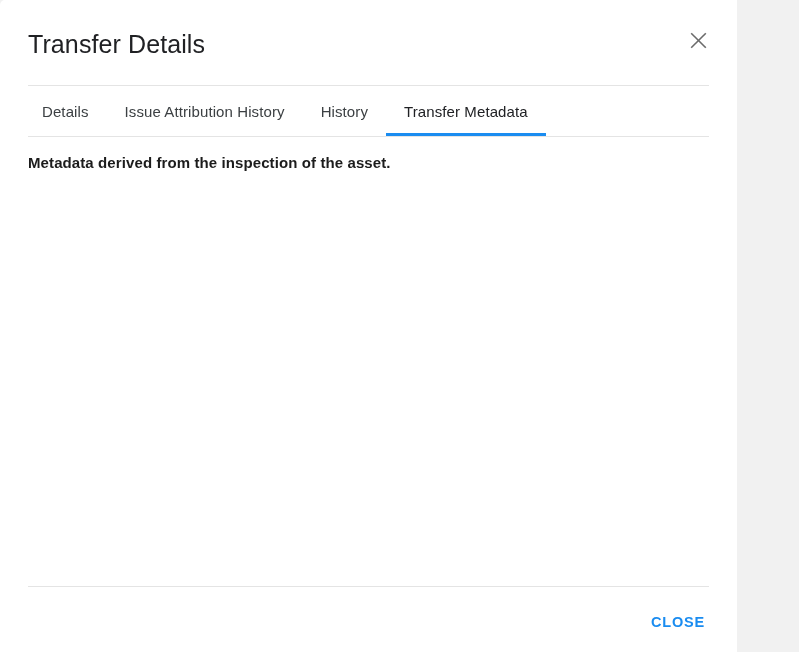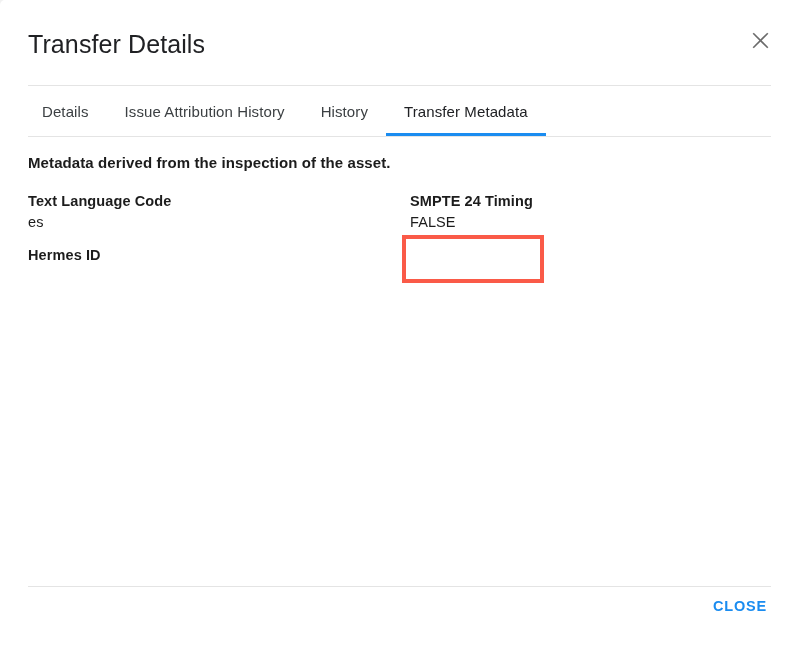--- a/index.html
+++ b/index.html
@@ -19,21 +19,21 @@
   .page-backdrop {
     position: relative;
     width: 799px;
     height: 652px;
     background: #f1f1f1;
   }
   .dialog {
     position: absolute;
     left: 0;
     top: 0;
-    width: 799px;
+    width: 737px;
     height: 652px;
     background: #ffffff;
     border-top-left-radius: 5px;
     box-sizing: border-box;
     overflow: hidden;
   }
 
   
   .dialog-header {
     position: relative;
@@ -179,21 +179,21 @@
     border: 4px solid var(--annot, #fa5a48);
     box-sizing: border-box;
     pointer-events: none;
   }
 
   
   .dialog-footer {
     position: absolute;
     left: 0;
     right: 0;
-    bottom: 16px;
+    bottom: 0;
     height: 66px;
   }
   .close-text-button {
     position: absolute;
     right: 22px;
     top: 20px;
     font-size: 14.5px;
     font-weight: bold;
     letter-spacing: 0.8px;
     color: var(--accent, #1a8cf0);
@@ -243,42 +243,20 @@
         <span>Transfer Metadata</span>
         <span class="tab-underline"></span>
       </button>
     </div>
 
     <div class="divider tabs-rule"></div>
 
     <div class="dialog-body">
       <div class="body-heading">Metadata derived from the inspection of the asset.</div>
 
-      <div class="metadata-grid">
-
-        <div class="metadata-row">
-          <div class="metadata-cell col-left">
-            <div class="metadata-key">Text Language Code</div>
-            <div class="metadata-value">es</div>
-          </div>
-          <div class="metadata-cell col-right">
-            <div class="metadata-key">SMPTE 24 Timing</div>
-            <div class="metadata-value">FALSE</div>
-          </div>
-        </div>
-
-        <div class="metadata-row">
-          <div class="metadata-cell col-left">
-            <div class="metadata-key">Hermes ID</div>
-            <div class="metadata-value"></div>
-          </div>
-        </div>
-
-        <div class="annotation-box"></div>
-      </div>
     </div>
 
     <div class="divider footer-rule"></div>
 
     <div class="dialog-footer">
       <button class="close-text-button">CLOSE</button>
     </div>
 
   </div>
 </div>

